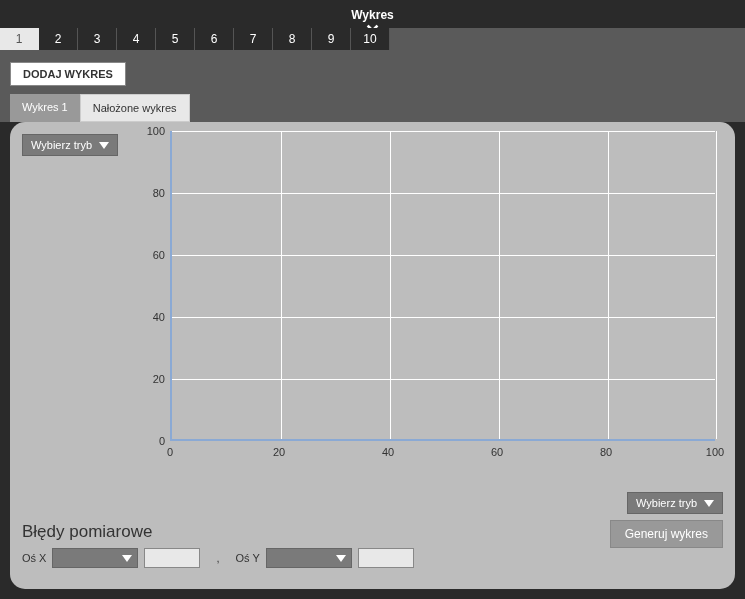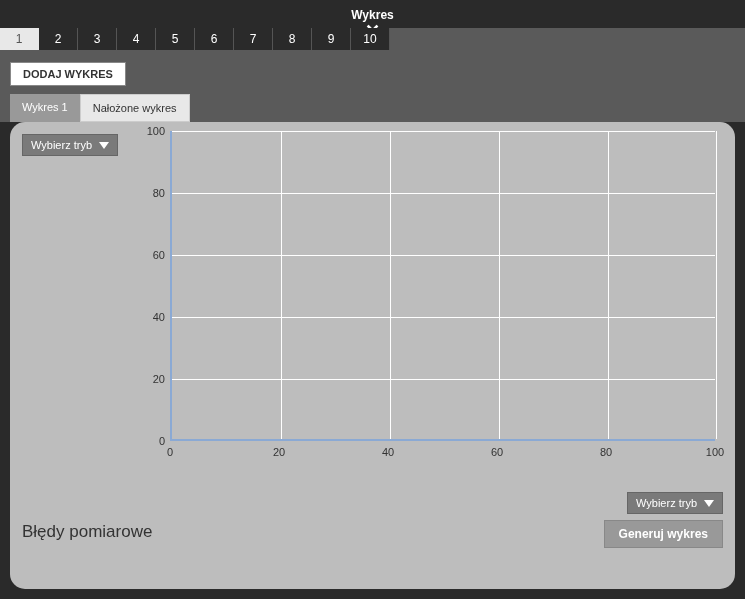--- a/index.html
+++ b/index.html
@@ -193,21 +193,21 @@
       font-size: 17px;
       color: #333;
     }
     .generate-btn {
       position: absolute;
       right: 12px;
       top: 398px;
       background: #999;
       color: #fff;
       font-size: 12px;
-      font-weight: bold;
+      font-weight: normal;
       padding: 6px 14px;
       border: 1px solid #888;
       cursor: pointer;
     }
     .axis-controls {
       position: absolute;
       left: 12px;
       top: 426px;
       display: flex;
       align-items: center;
@@ -311,14 +311,27 @@
       <div class="mode-dropdown">
         <span>Wybierz tryb</span>
         <span class="triangle-down"></span>
       </div>
     </div>
 
     <div class="errors-label">Błędy pomiarowe</div>
 
     <button class="generate-btn">Generuj wykres</button>
 
+    <div class="axis-controls">
+      <span>Oś X</span>
+      <div class="axis-dropdown">
+        <span class="triangle-down"></span>
+      </div>
+      <input class="axis-input" value="" style="">
+      <span class="comma">,</span>
+      <span>Oś Y</span>
+      <div class="axis-dropdown">
+        <span class="triangle-down"></span>
+      </div>
+      <input class="axis-input" value="" style="">
+    </div>
   </div>
 </div>
 
 </body></html>

